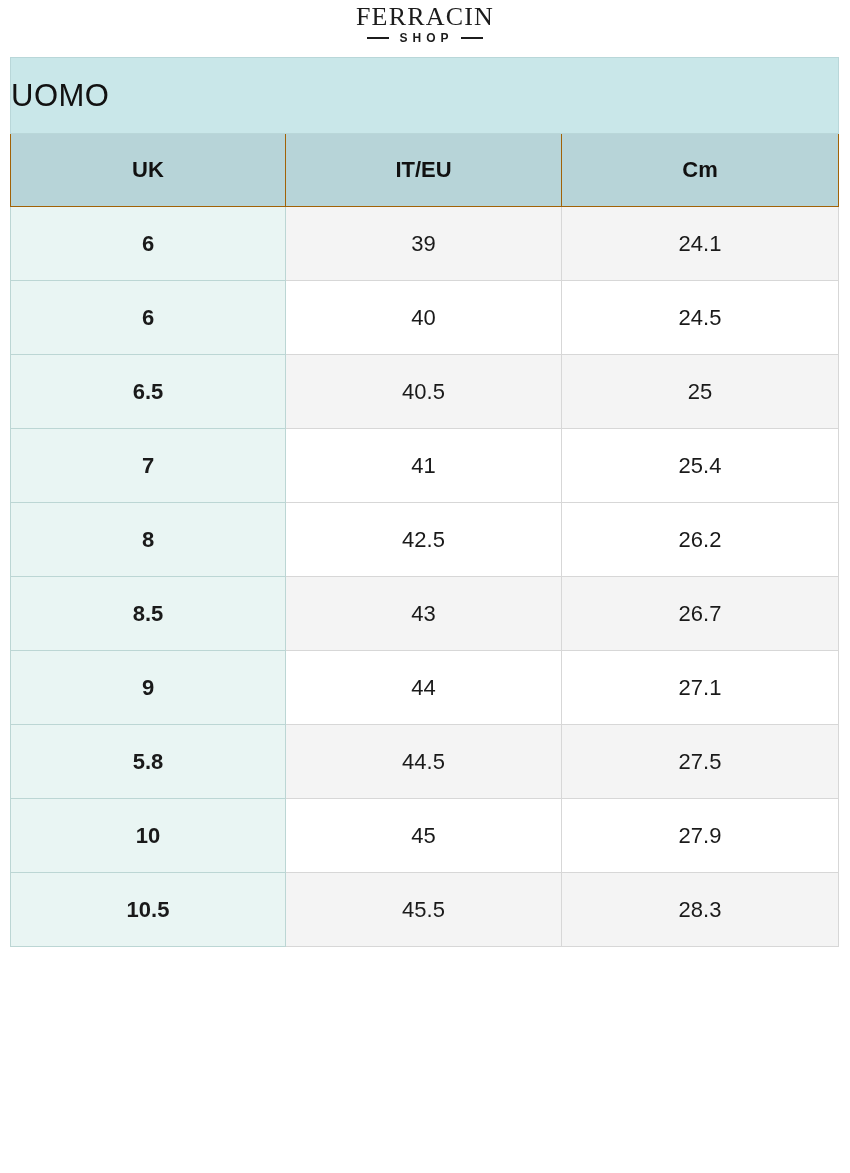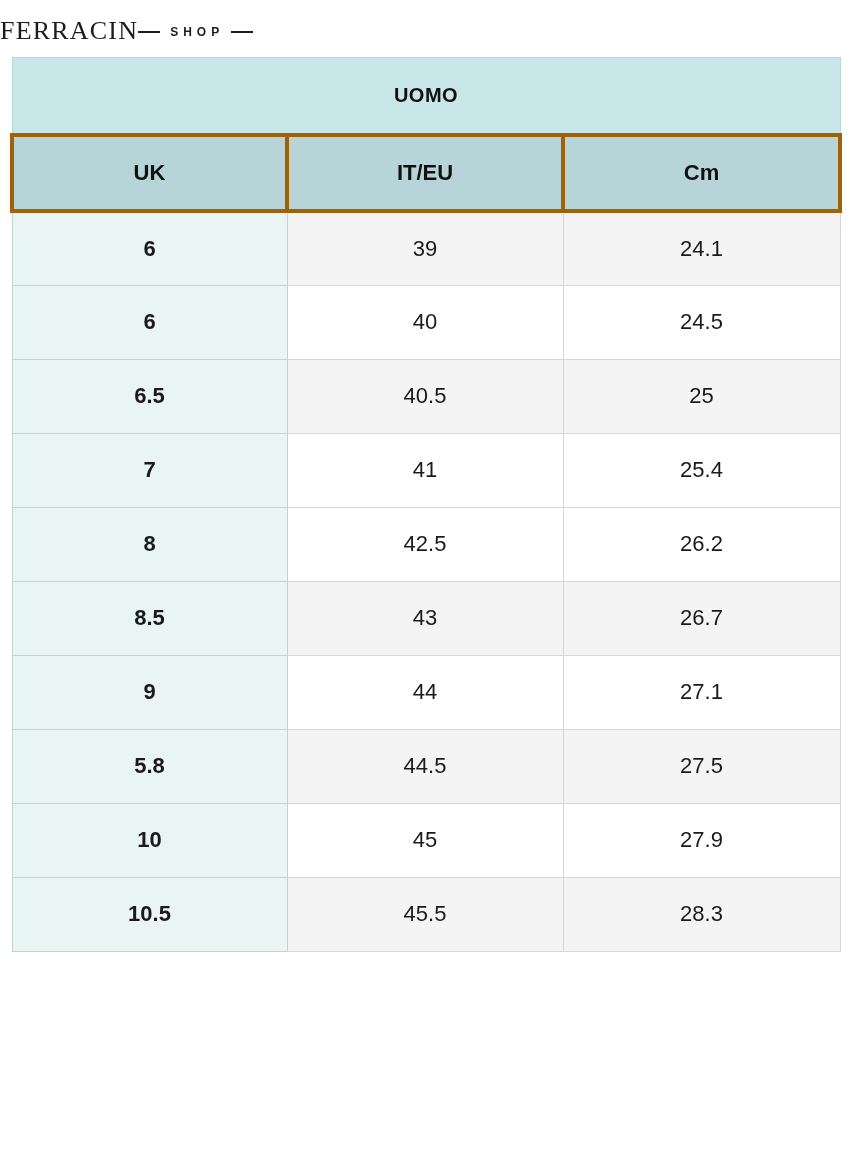--- a/index.html
+++ b/index.html
@@ -13,21 +13,21 @@
     overflow: hidden;
     font-family: "Liberation Sans", sans-serif;
     -webkit-font-smoothing: antialiased;
   }
 
   
   .brand {
     width: 850px;
     height: 57px;
     display: flex;
-    flex-direction: row;
+    flex-direction: column;
     align-items: center;
     justify-content: flex-start;
     padding-top: 4px;
     box-sizing: border-box;
   }
   .brand-name {
     font-family: "Liberation Serif", serif;
     font-size: 26px;
     font-weight: 400;
     letter-spacing: 1.2px;
@@ -68,32 +68,31 @@
   }
   .size-table td, .size-table th {
     padding: 0;
     margin: 0;
   }
 
   .title-cell {
     height: 75px;
     background: #c9e7e9;
     border: 1px solid #b9d7d9;
-    text-align: center;
     vertical-align: middle;
-    font-size: 20px;
-    font-weight: 700;
+    font-size: 31px;
+    font-weight: 400;
     color: #111111;
     letter-spacing: 0.5px;
   }
 
   .col-head {
     height: 72px;
     background: #b7d4d8;
-    border: 4px solid #a16207;
+    border: 1px solid #a16207;
     text-align: center;
     vertical-align: middle;
     font-size: 22px;
     font-weight: 700;
     color: #111111;
   }
 
   .cell {
     height: 74px;
     text-align: center;

